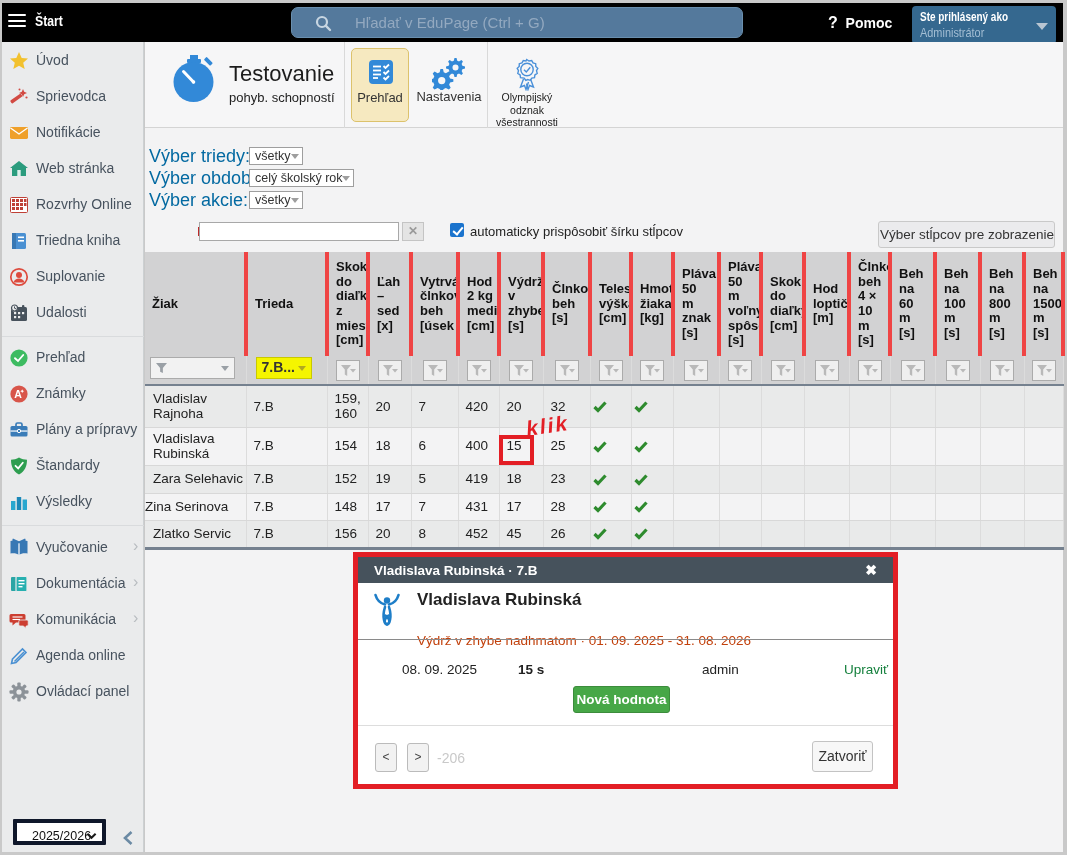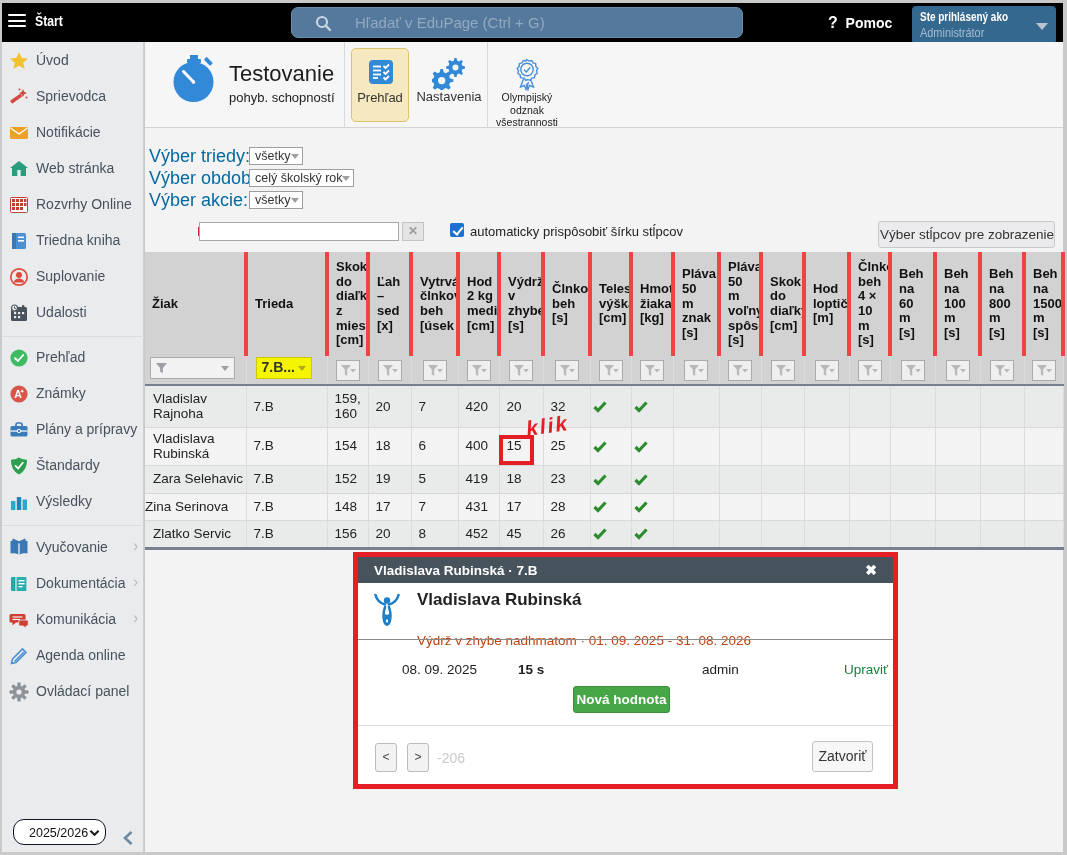--- a/index.html
+++ b/index.html
@@ -21,21 +21,21 @@
 #userbox .l2 { position:absolute; left:8px; top:19px; color:#a3bed4; font-size:13px; transform:scaleX(0.84); transform-origin:0 0; white-space:nowrap; }
 #userbox .caret { position:absolute; right:8px; top:17px; width:0; height:0; border-left:6px solid transparent; border-right:6px solid transparent; border-top:7px solid #b9c6d2; }
 
 
 #sidebar { position:absolute; left:2px; top:42px; width:142px; height:810px; background:#eaebec; border-right:1px solid #ccd0d2; }
 .sitem { position:absolute; left:0; width:142px; height:36px; }
 .sitem .ic { position:absolute; left:7px; top:8px; width:20px; height:20px; }
 .sitem .lb { position:absolute; left:34px; top:9px; font-size:14px; color:#47525e; white-space:nowrap; }
 .sitem .sub { position:absolute; left:131px; top:7px; font-size:16px; color:#b8bcc0; }
 .sdiv { position:absolute; left:0; width:142px; border-top:1px solid #d9dbdd; }
-#yearsel { position:absolute; left:11px; top:777px; width:93px; height:26px; background:#fff; border:1px solid #0f172a; border-radius:11px; font-size:14px; color:#111; }
+#yearsel { position:absolute; left:11px; top:777px; width:93px; height:26px; background:#fff; border:4px solid #0f172a; border-radius:1px; font-size:14px; color:#111; }
 #yearsel .tx { position:absolute; left:15px; top:6px; font-size:12.5px; }
 #collapse { position:absolute; left:121px; top:785px; font-size:20px; font-weight:bold; color:#6b8aa4; }
 
 
 #hdr { position:absolute; left:145px; top:42px; width:918px; height:86px; background:#f6f6f7; border-bottom:1px solid #d4d4d4; }
 #hdr .vsep { position:absolute; top:0; width:1px; height:86px; background:#d9d9d9; }
 #title { position:absolute; left:84px; top:19px; font-size:22px; color:#1c1c1c; }
 #subtitle { position:absolute; left:84px; top:48px; font-size:13px; color:#222; }
 .tab { position:absolute; top:6px; height:74px; text-align:center; }
 #tab1 { left:206px; width:58px; background:#f6e9c0; border:1px solid #dcc26c; border-radius:5px; }

